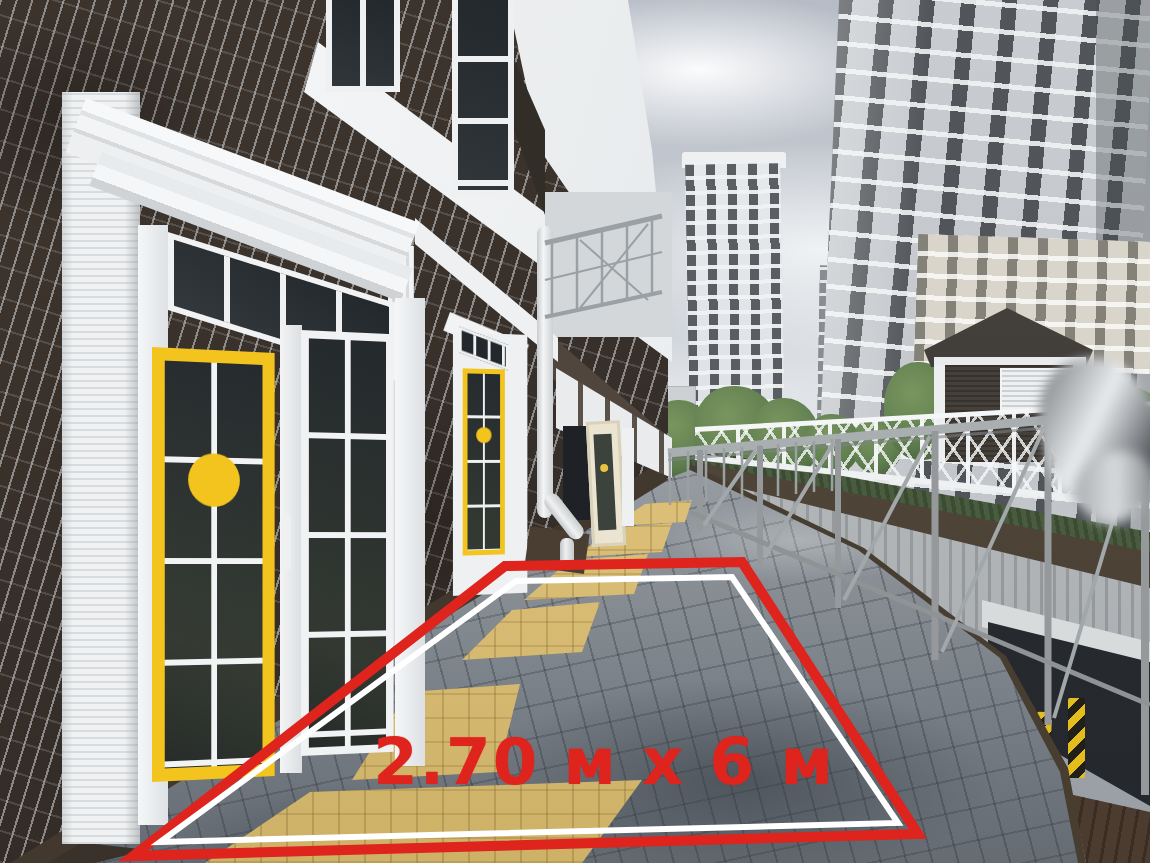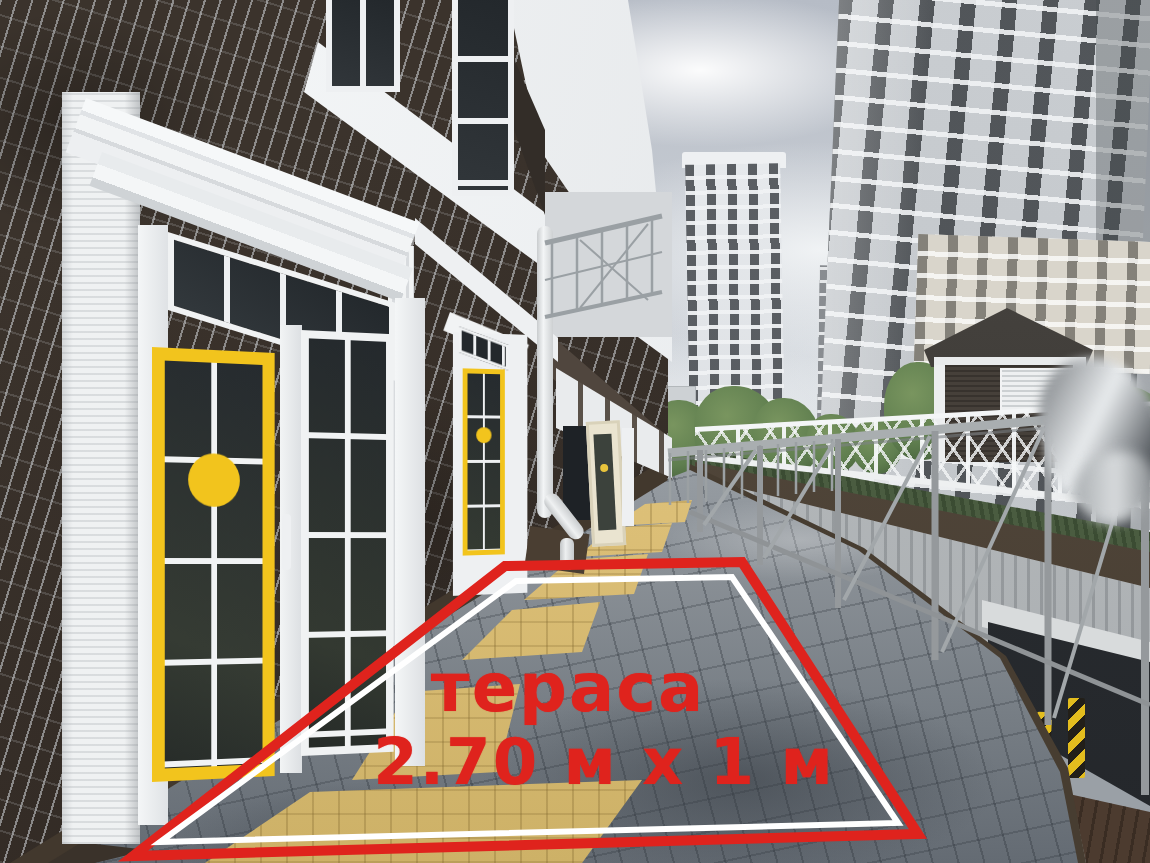--- a/index.html
+++ b/index.html
@@ -378,16 +378,15 @@
     </g>
   </svg>
 
   <div class="blur-obj"></div>
   <div class="blur-obj2"></div>
 
   <svg class="outline-svg" viewBox="0 0 1150 863">
     <polygon points="505,566 742,562 918,834 133,856" fill="none" stroke="#df231d" stroke-width="10"></polygon>
     <polygon points="516,581 732,577 898,823 160,842" fill="none" stroke="#ffffff" stroke-width="6"></polygon>
   </svg>
-  <div class="label label-terasa">тераса</div>
-  <div class="label label-dims">2.70 м х 1 м</div>
+  <div class="label label-dims">2.70 м х 6 м</div>
 
 </div>
 
 </body></html>

